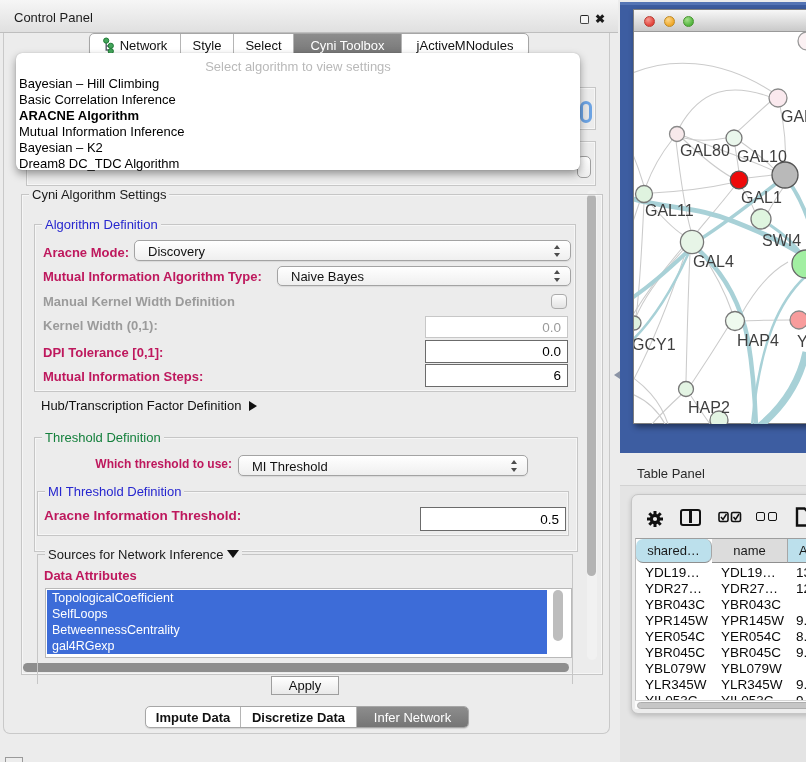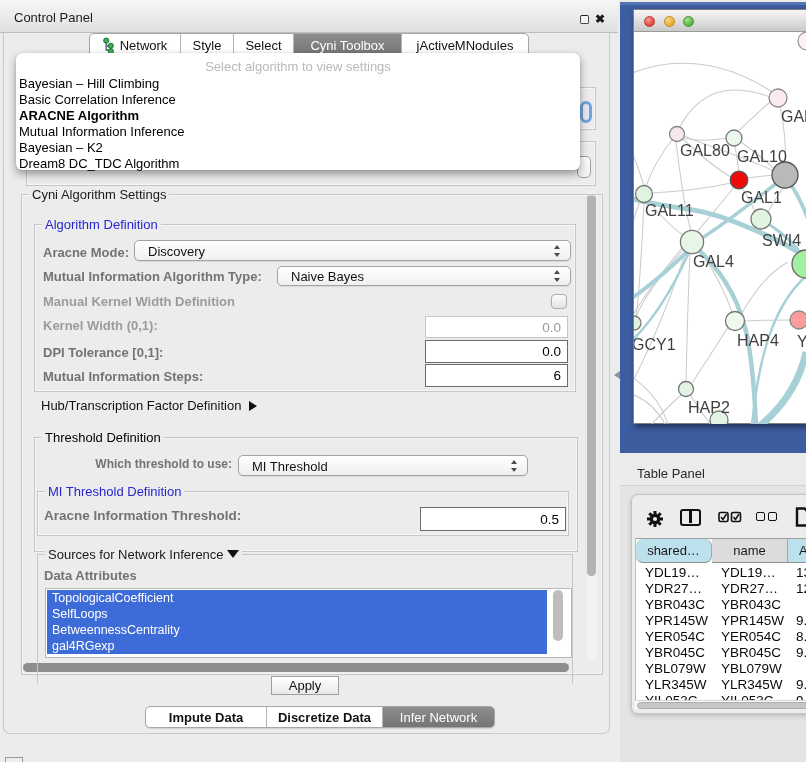--- a/index.html
+++ b/index.html
@@ -6,32 +6,32 @@
   html,body { width:806px; height:762px; overflow:hidden; }
   body { position:relative; background:#ECECEC; font-family:"Liberation Sans", sans-serif; font-size:13px; color:#111; }
   .abs { position:absolute; }
   
   #titlebar { left:0; top:0; width:618px; height:33px; background:linear-gradient(#F6F6F6,#E0E0E0); border-bottom:1px solid #BEBEBE; }
   #titlebar .t { position:absolute; left:14px; top:10px; font-size:13px; color:#1c1c1c; }
   #floatbtn { left:580px; top:15px; width:9px; height:9px; border:1.5px solid #444; border-top-color:#222; border-radius:2px; background:#F4F4F4; }
   #closex { left:595px; top:12px; font-size:12px; font-weight:bold; color:#1a1a1a; }
   
   #panel { left:3px; top:33px; width:607px; height:701px; background:#ECECEC; border:1px solid #C9C9C9; border-top:none; border-radius:0 0 7px 7px; }
-  #panel .lbl { position:absolute; font-weight:bold; font-size:13px; color:#737373; white-space:nowrap; }
+  #panel .lbl { position:absolute; font-weight:bold; font-size:13px; color:#be185d; white-space:nowrap; }
   #panel .dis { color:#9b9b9b; }
   
   .tabrow { position:absolute; display:flex; background:#fff; border:1px solid #A6A6A6; border-radius:5px; overflow:hidden; box-shadow:0 1px 1px rgba(0,0,0,.12); }
   .tabrow .tb { display:flex; align-items:center; justify-content:center; border-right:1px solid #B5B5B5; color:#111; white-space:nowrap; }
   .tabrow .tb:last-child { border-right:none; }
   .tabrow .sel { background:linear-gradient(#8d8d8d,#757575); color:#fff; }
   
   .grp { position:absolute; border:1px solid #C6C6C6; box-shadow:inset 0 0 0 1px rgba(255,255,255,.55); }
   .grp > .gt { position:absolute; top:-8px; left:7px; background:#ECECEC; padding:0 3px; font-size:13px; white-space:nowrap; }
   .blue { color:#2626CF; }
-  .green { color:#000000; }
+  .green { color:#15803d; }
   
   .combo { position:absolute; background:linear-gradient(#FFFFFF,#EFEFEF); border:1px solid #A3A3A3; border-radius:5px; box-shadow:0 1px 1px rgba(0,0,0,.08);text-align:center; }
   .combo .cv { position:absolute; left:13px; top:50%; transform:translateY(-50%); font-size:13px; color:#111; }
   .arrows { position:absolute; right:9px; top:50%; transform:translateY(-50%); width:7px; height:12px; }
   .arrows:before, .arrows:after { content:""; position:absolute; left:0; border-left:3.5px solid transparent; border-right:3.5px solid transparent; }
   .arrows:before { top:0; border-bottom:4.5px solid #4c4c4c; }
   .arrows:after { bottom:0; border-top:4.5px solid #4c4c4c; }
   
   .fld { position:absolute; background:#fff; border:1px solid #6b6b6b; font-size:13.5px; text-align:right; padding-right:6px; color:#000; display:flex; align-items:center; justify-content:flex-end; }
   .fld.dis { border:1px solid #C7C7C7; color:#A6A6A6; }
@@ -160,21 +160,21 @@
       <div>SelfLoops</div>
       <div>BetweennessCentrality</div>
       <div>gal4RGexp</div>
     </div>
     <div id="dvt"></div>
   </div>
 
   <div class="abs" id="apply">Apply</div>
 
   <div class="tabrow" style="left:141px; top:673px; height:22px; font-weight:bold;">
-    <div class="tb" style="width:121px;">Impute Data</div>
+    <div class="tb" style="width:95px;">Impute Data</div>
     <div class="tb" style="width:116px;">Discretize Data</div>
     <div class="tb sel" style="width:111px; font-weight:normal;">Infer Network</div>
   </div>
 </div>
 
 <div class="abs" id="popup">
   <div class="ph">Select algorithm to view settings</div>
   <div class="it" style="top:23px;">Bayesian – Hill Climbing</div>
   <div class="it" style="top:39px;">Basic Correlation Inference</div>
   <div class="it" style="top:55px; font-weight:bold;">ARACNE Algorithm</div>

